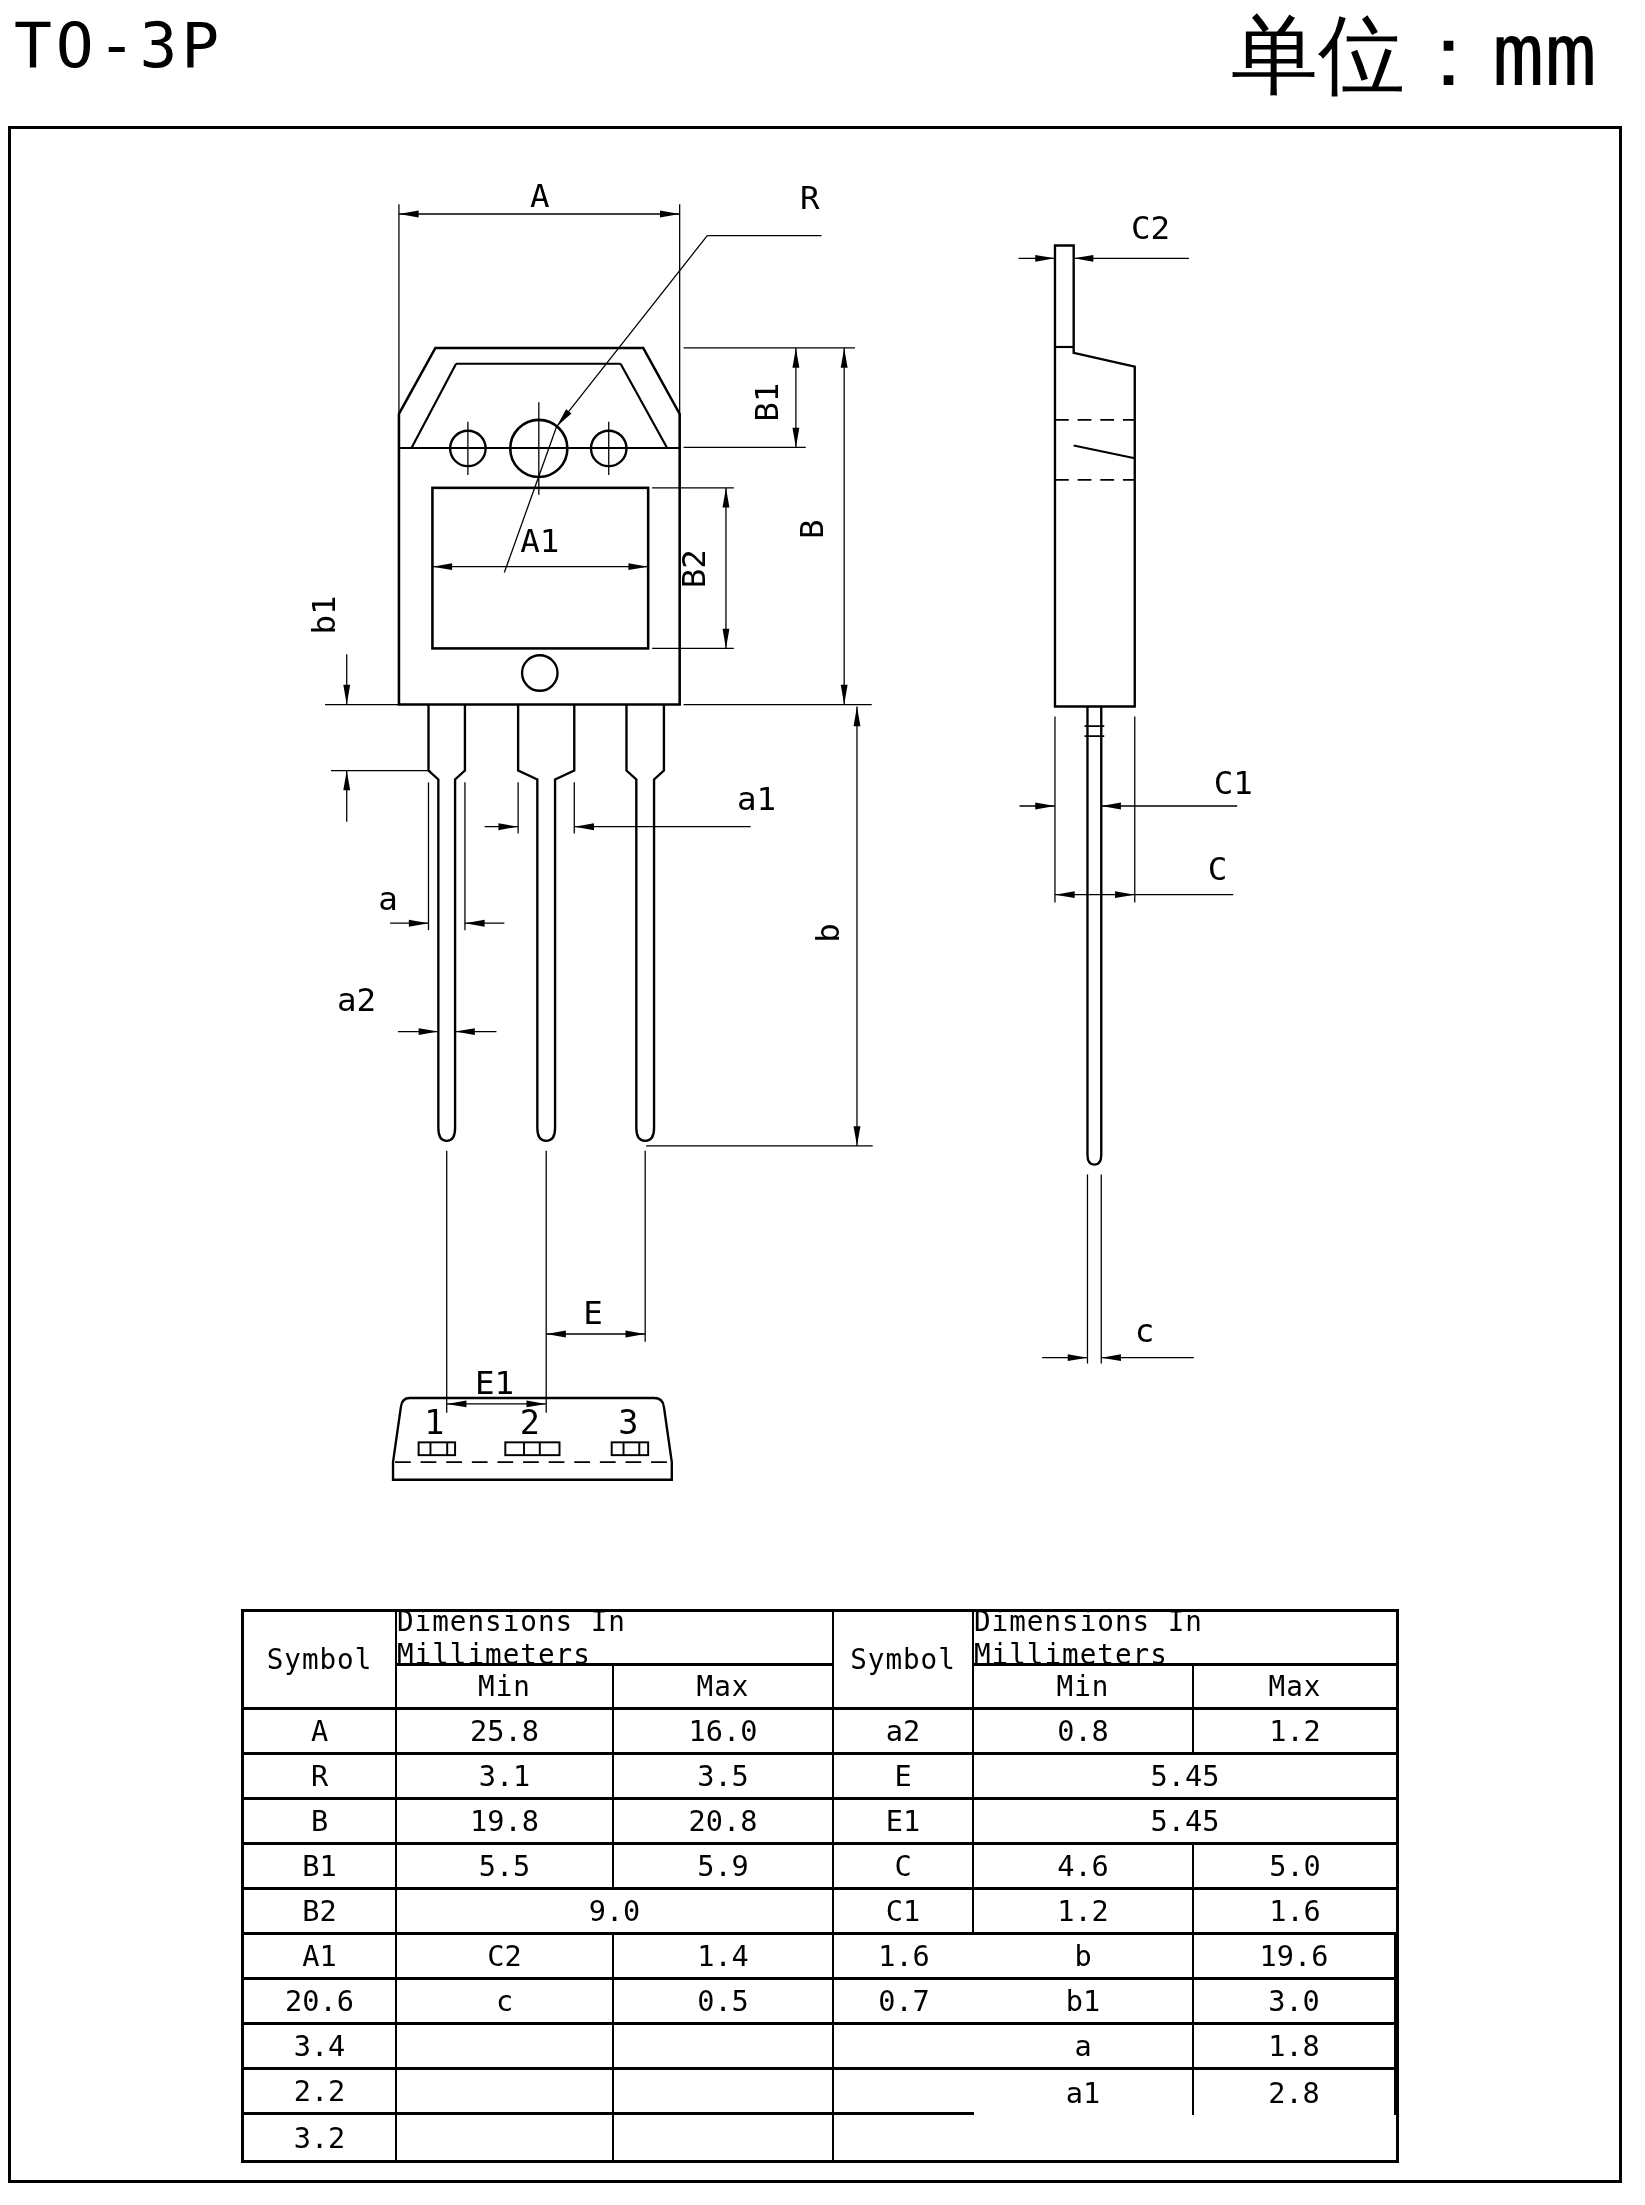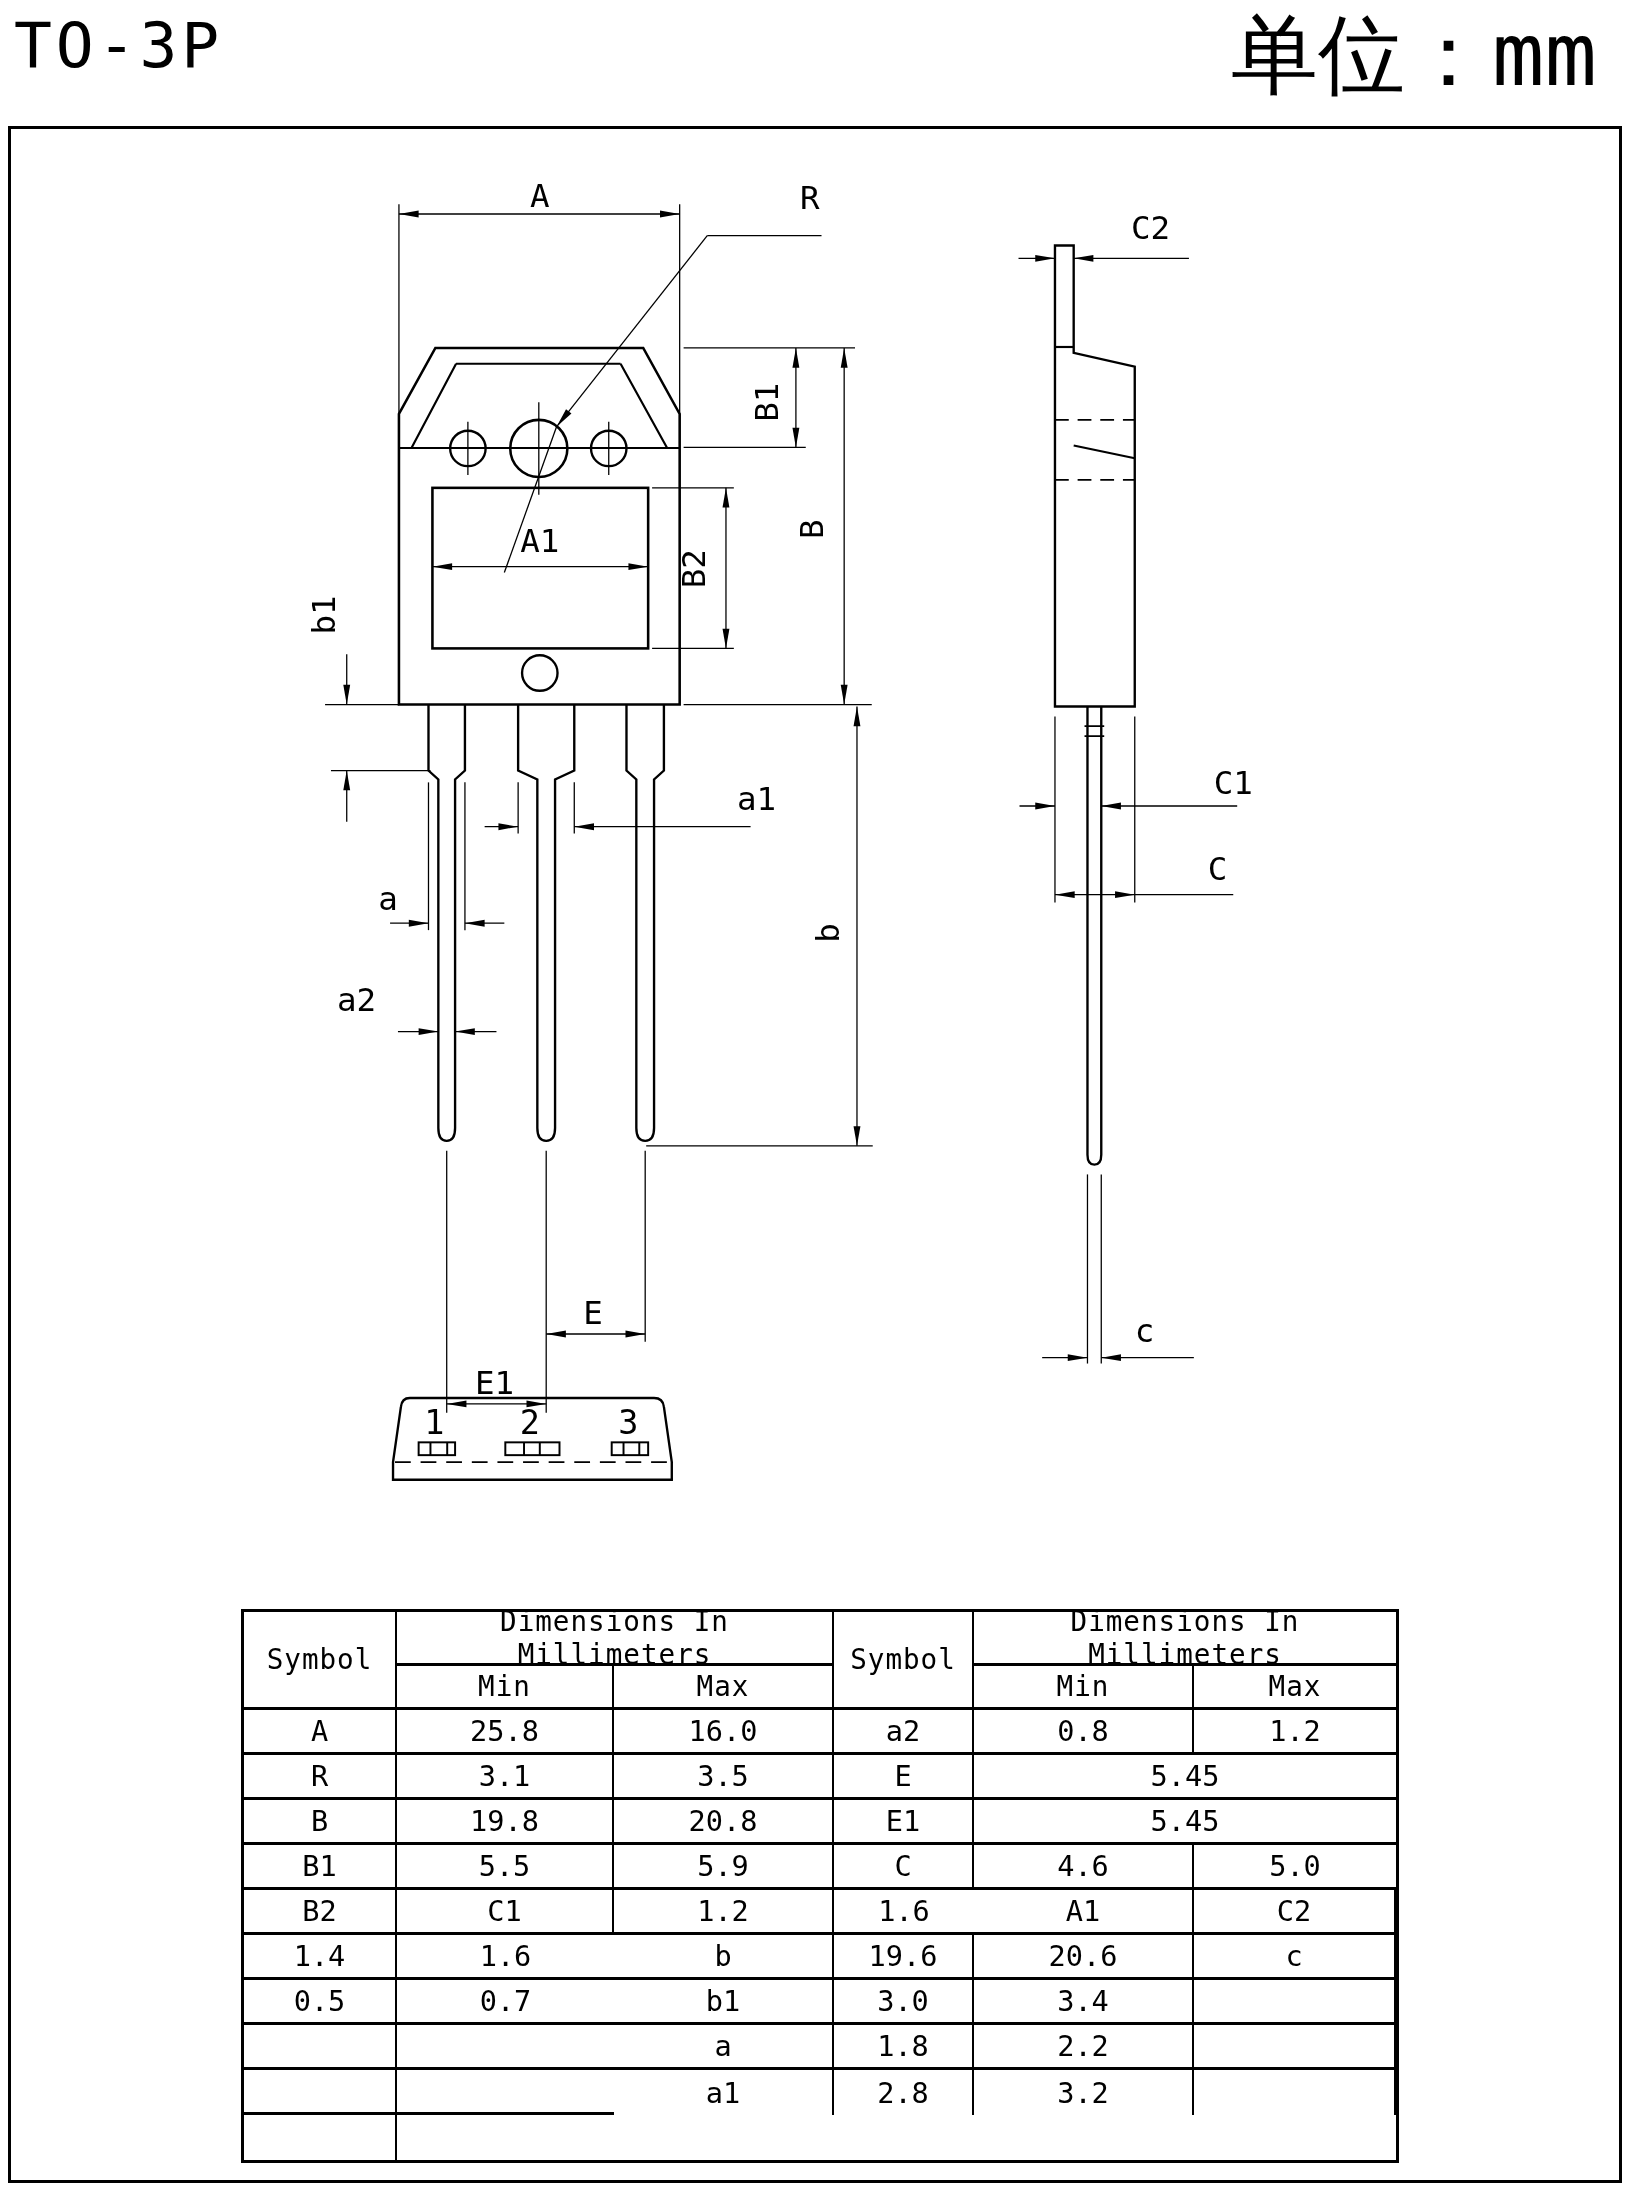--- a/index.html
+++ b/index.html
@@ -12,21 +12,21 @@
   .dimtxt{font-size:33px;}
   .pintxt{font-size:34px;}
 
   .dimtable{position:absolute;left:241px;top:1609px;border:3.9px solid #000;background:#fff;
     display:grid;grid-template-columns:153px 217px 220px 140px 220px 202px;
     grid-template-rows:54px 44px repeat(10,45px);}
   .tcell{box-sizing:border-box;border-right:2px solid #000;border-bottom:3px solid #000;
     display:flex;align-items:center;justify-content:center;font-size:28.6px;overflow:hidden;}
   .tcell.hdr{font-size:27.6px;letter-spacing:1px;}
   .rs2{grid-row:span 2;}
-  .cs2{grid-column:span 2;text-align:center;}
+  .cs2{grid-column:span 2;}
   .noR{border-right:none;}
   .noB{border-bottom:none;}
 </style>
 </head>
 <body>
 
 <div class="page-title">TO-3P</div>
 <div class="unit-label">单位：mm</div>
 <div class="frame"></div>
 
@@ -213,20 +213,21 @@
   <div class="tcell cs2 noR">5.45</div>
 
   <div class="tcell">B1</div>
   <div class="tcell">5.5</div>
   <div class="tcell">5.9</div>
   <div class="tcell">C</div>
   <div class="tcell">4.6</div>
   <div class="tcell noR">5.0</div>
 
   <div class="tcell">B2</div>
+  <div class="tcell cs2">9.0</div>
   <div class="tcell">C1</div>
   <div class="tcell">1.2</div>
   <div class="tcell noR">1.6</div>
 
   <div class="tcell">A1</div>
   <div class="tcell">C2</div>
   <div class="tcell">1.4</div>
   <div class="tcell noR">1.6</div>
 
   <div class="tcell">b</div>

